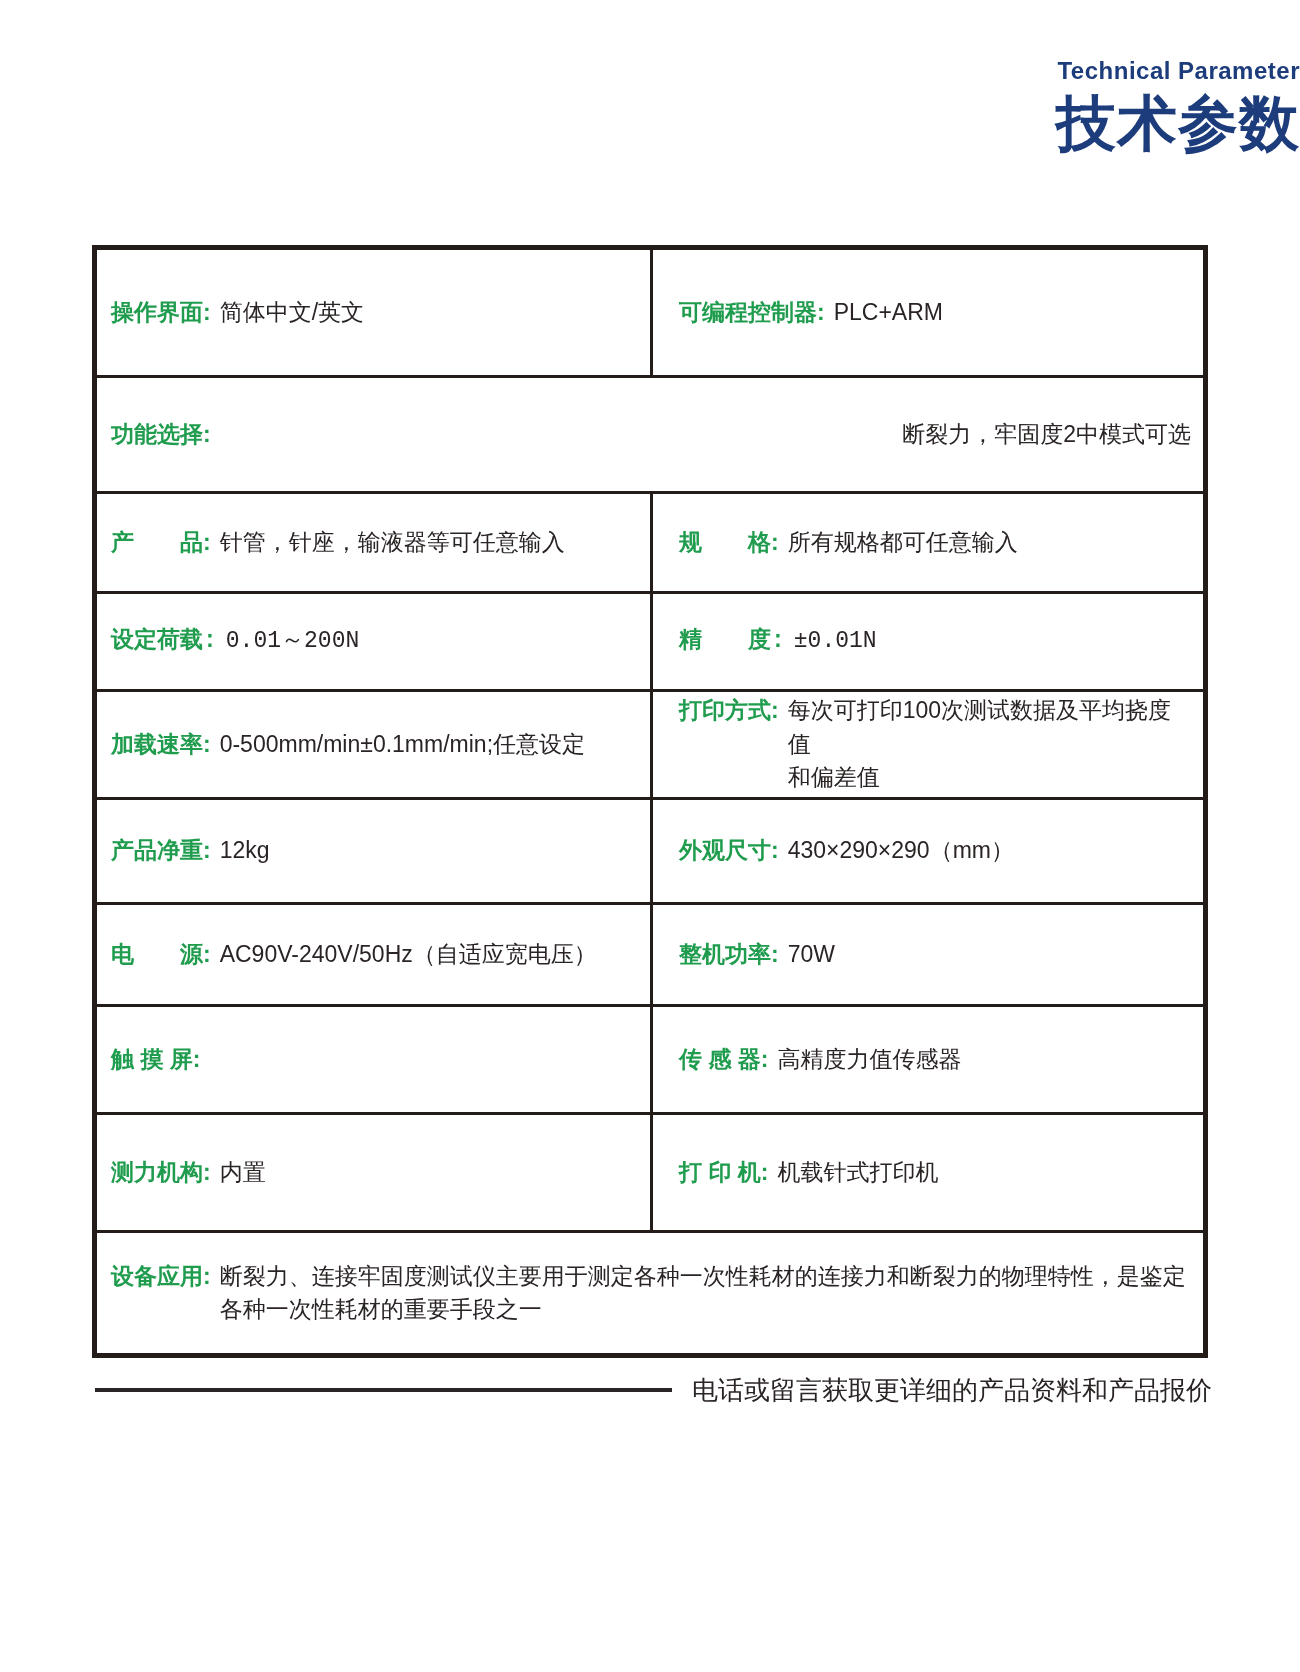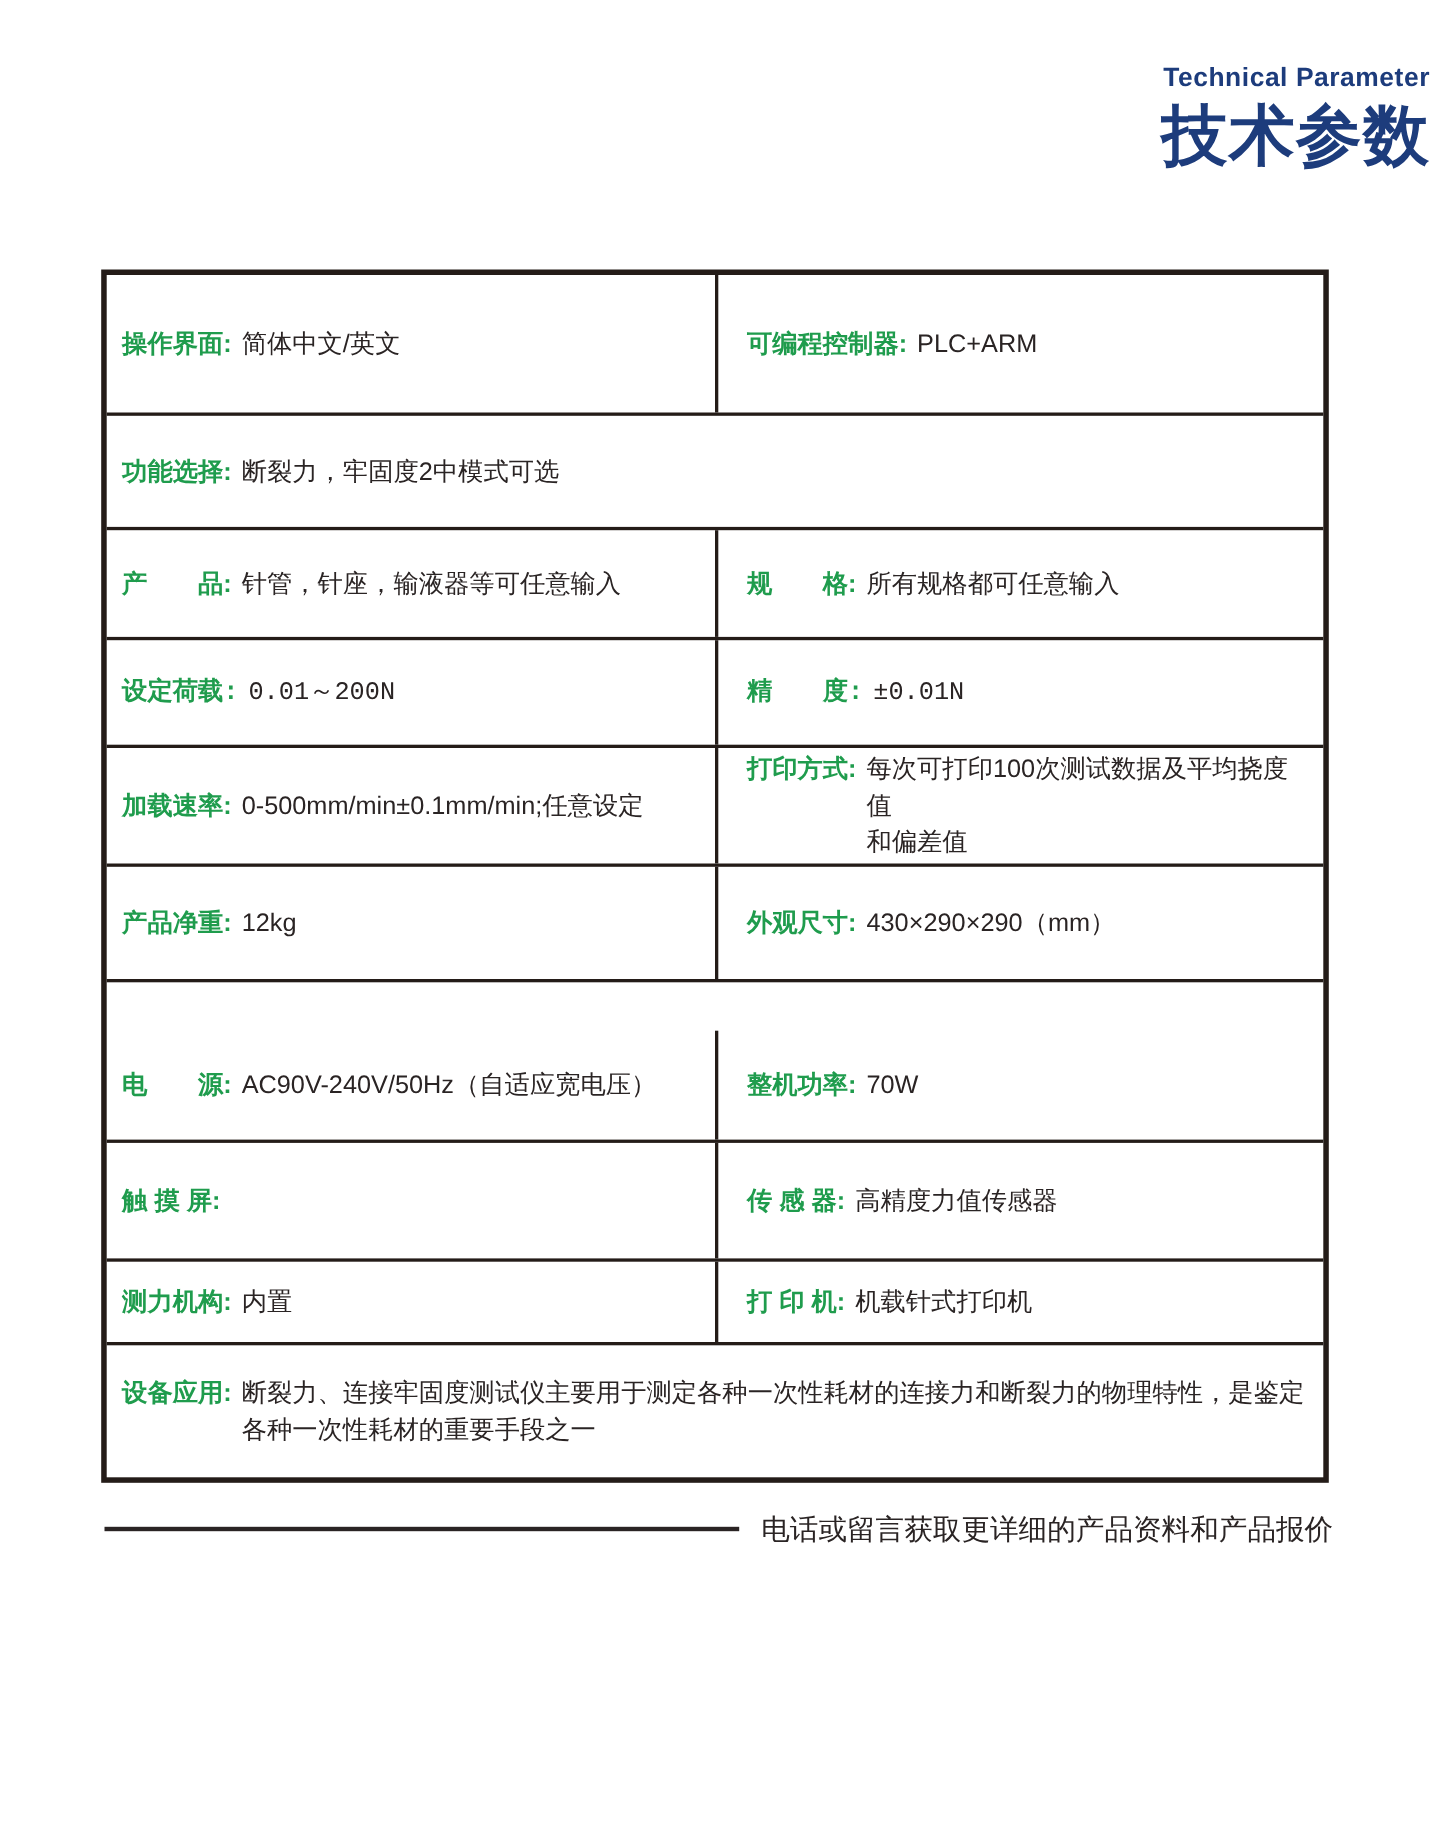--- a/index.html
+++ b/index.html
@@ -26,23 +26,23 @@
   .pair{display:flex;align-items:flex-start;width:100%;}
   .lbl{
     flex:0 0 auto;font-size:23px;font-weight:700;color:#1f9c4d;
     white-space:pre;margin-right:9px;line-height:1.45;
   }
   .val{
     flex:1 1 auto;font-size:23px;font-weight:500;color:#2a2424;
     white-space:pre-line;line-height:1.45;
   }
   
-  .h1{height:128px;} .h2{height:104px;} .h3{height:100px;} .h4{height:98px;font-family:Liberation Mono, monospace;}
-  .h5{height:108px;} .h6{height:105px;} .h7{height:102px;margin-top:44px;} .h8{height:108px;}
-  .h9{height:76px;} .h10{height:120px;}
+  .h1{height:128px;} .h2{height:116px;text-align:right;} .h3{height:100px;} .h4{height:98px;font-family:Liberation Mono, monospace;}
+  .h5{height:108px;} .h6{height:105px;} .h7{height:102px;} .h8{height:108px;}
+  .h9{height:118px;} .h10{height:120px;}
   
   .footer{position:absolute;left:95px;top:1372px;width:1120px;height:36px;display:flex;align-items:center;}
   .footer-line{flex:0 0 auto;width:577px;height:4px;background:#2a2424;}
   .footer-text{margin-left:20px;font-size:26px;font-weight:500;color:#2a2424;white-space:nowrap;}
 </style>
 </head>
 <body>
 
 <div class="hdr">
   <div class="hdr-en">Technical Parameter</div>

